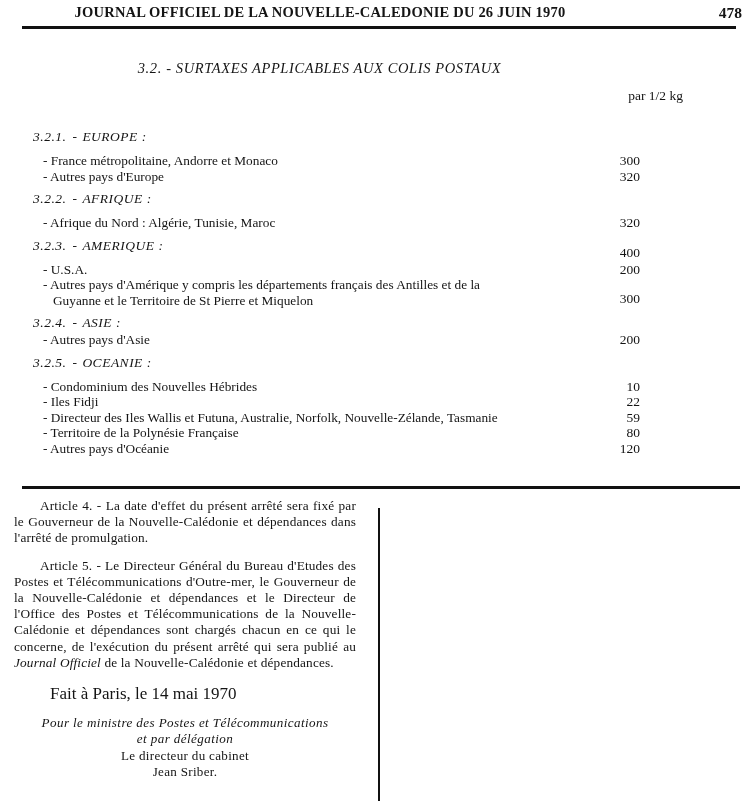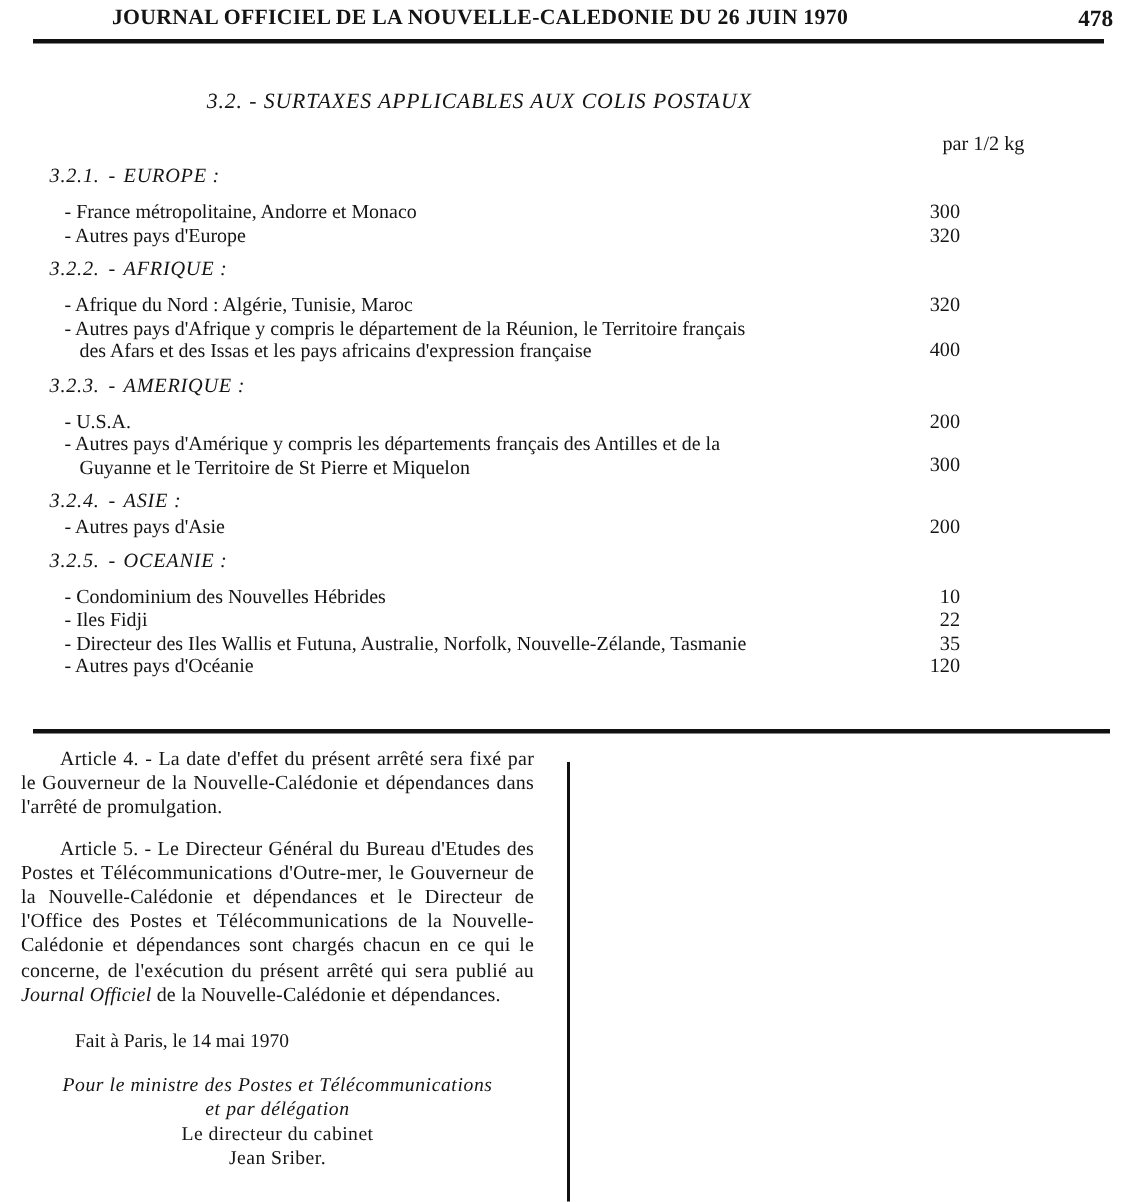--- a/index.html
+++ b/index.html
@@ -93,21 +93,21 @@
     position: absolute;
     right: 67px;
     top: 48px;
     font-size: 13.5px;
     font-family: "Liberation Serif", "DejaVu Serif", serif;
   }
 
   .sections {
     position: absolute;
     left: 0;
-    top: 64px;
+    top: 84px;
     width: 750px;
   }
   .section {
     position: relative;
     margin-bottom: 2px;
   }
   .section-head {
     margin-left: 33px;
     font-style: italic;
     font-size: 13.5px;
@@ -155,21 +155,21 @@
   .para {
     font-size: 13.3px;
     line-height: 16.2px;
     text-align: justify;
     text-indent: 26px;
     margin: 0 0 11px 0;
     letter-spacing: 0.15px;
   }
   .para .jo-italic { font-style: italic; }
   .signoff-place {
-    font-size: 13px;
+    font-size: 17px;
     line-height: 16.2px;
     text-indent: 36px;
     margin: 15px 0 13px 0;
   }
   .signoff-block {
     text-align: center;
     font-size: 13.1px;
     line-height: 16.2px;
   }
   .signoff-block .it {
@@ -199,22 +199,21 @@
         <div class="section-head"><span class="sec-num">3.2.1.</span><span class="sec-dash">-</span><span>EUROPE :</span></div>
         <div class="rows">
           <div class="row pad-top"><span class="row-text">- France métropolitaine, Andorre et Monaco</span><span class="price">300</span></div>
           <div class="row"><span class="row-text">- Autres pays d'Europe</span><span class="price">320</span></div>
         </div>
       </div>
       <div class="section">
         <div class="section-head"><span class="sec-num">3.2.2.</span><span class="sec-dash">-</span><span>AFRIQUE :</span></div>
         <div class="rows">
           <div class="row pad-top"><span class="row-text">- Afrique du Nord : Algérie, Tunisie, Maroc</span><span class="price">320</span></div>
-          <div class="row two-line"><span class="row-text">- Autres pays d'Afrique y compris le département de la Réunion, le Territoire français
-   des Afars et des Issas et les pays africains d'expression française</span><span class="price">400</span></div>
+          <div class="row two-line"><span class="price">400</span></div>
         </div>
       </div>
       <div class="section">
         <div class="section-head"><span class="sec-num">3.2.3.</span><span class="sec-dash">-</span><span>AMERIQUE :</span></div>
         <div class="rows">
           <div class="row pad-top"><span class="row-text">- U.S.A.</span><span class="price">200</span></div>
           <div class="row two-line"><span class="row-text">- Autres pays d'Amérique y compris les départements français des Antilles et de la
    Guyanne et le Territoire de St Pierre et Miquelon</span><span class="price">300</span></div>
         </div>
       </div>
@@ -222,21 +221,22 @@
         <div class="section-head"><span class="sec-num">3.2.4.</span><span class="sec-dash">-</span><span>ASIE :</span></div>
         <div class="rows">
           <div class="row"><span class="row-text">- Autres pays d'Asie</span><span class="price">200</span></div>
         </div>
       </div>
       <div class="section">
         <div class="section-head"><span class="sec-num">3.2.5.</span><span class="sec-dash">-</span><span>OCEANIE :</span></div>
         <div class="rows">
           <div class="row pad-top"><span class="row-text">- Condominium des Nouvelles Hébrides</span><span class="price">10</span></div>
           <div class="row"><span class="row-text">- Iles Fidji</span><span class="price">22</span></div>
-          <div class="row"><span class="row-text">- Directeur des Iles Wallis et Futuna, Australie, Norfolk, Nouvelle-Zélande, Tasmanie</span><span class="price">35</span></div>
+          <div class="row"><span class="row-text">- Directeur des Iles Wallis et Futuna, Australie, Norfolk, Nouvelle-Zélande, Tasmanie</span><span class="price">59</span></div>
+          <div class="row"><span class="row-text">- Territoire de la Polynésie Française</span><span class="price">80</span></div>
           <div class="row"><span class="row-text">- Autres pays d'Océanie</span><span class="price">120</span></div>
         </div>
       </div>
     </div>
 </div>
 
 <div class="rule-mid"></div>
 <div class="rule-vert"></div>
 
 <div class="lower">

